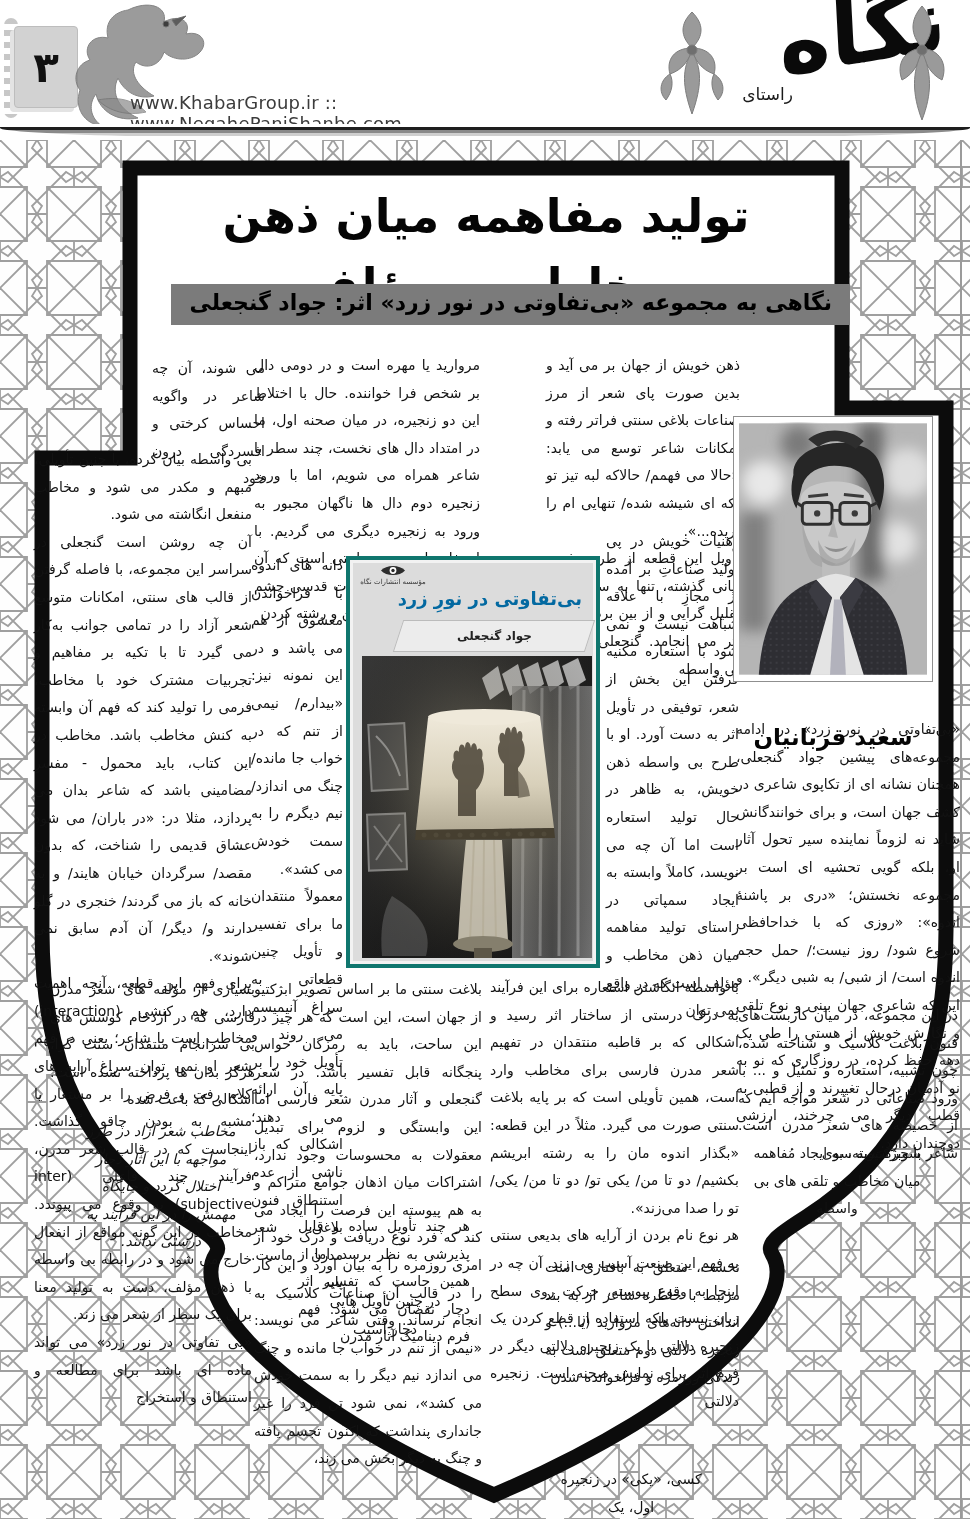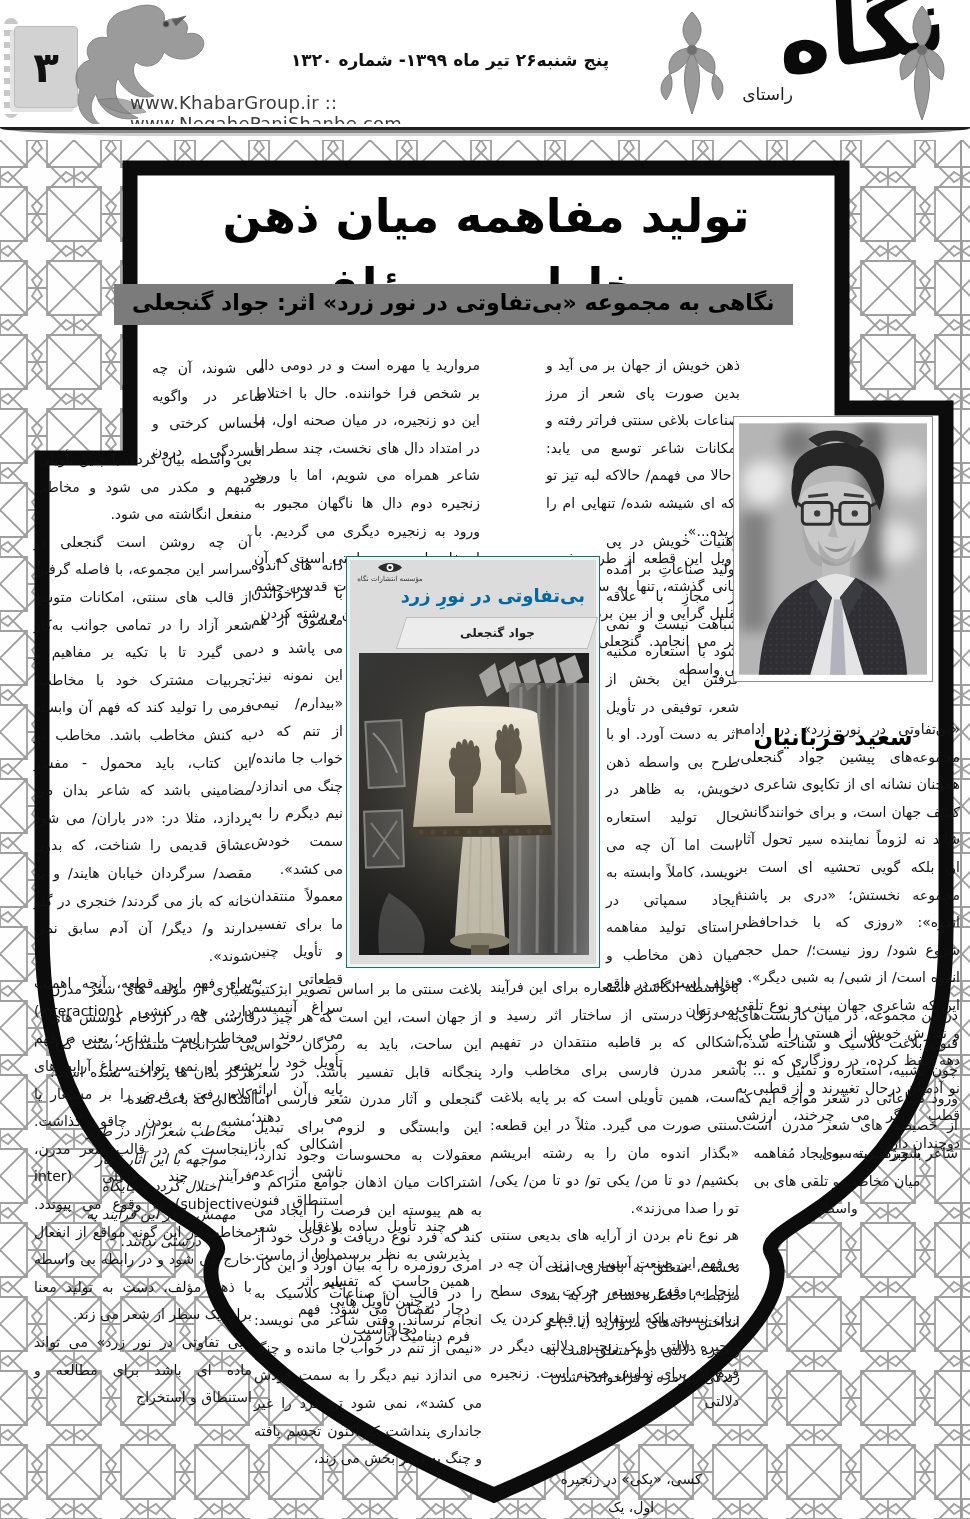--- a/index.html
+++ b/index.html
@@ -41,21 +41,21 @@
   .pattern-field{left:0;top:140px;width:970px;height:1379px;z-index:1;}
   .edge-line{left:960px;top:140px;width:2px;height:1379px;background:#9a9a9a;z-index:2;}
 
   
   .shield{left:0;top:140px;width:970px;height:1379px;z-index:3;}
 
   
   .content{z-index:5;}
   .title{left:130px;top:182px;width:712px;text-align:center;direction:rtl;
     font-size:46px;font-weight:bold;color:#050505;line-height:1.5;}
-  .subtitle-wrap{left:114px;top:284px;width:712px;text-align:left;direction:rtl;}
+  .subtitle-wrap{left:138px;top:284px;width:712px;text-align:right;direction:rtl;}
   .subtitle{display:inline-block;background:#7b7b7b;color:#000;
     font-size:22px;font-weight:bold;padding:5px 18px 7px;line-height:1.3;}
 
   .tcol{direction:rtl;text-align:justify;font-size:14px;line-height:27.6px;
     color:#121212;white-space:pre-line;}
   .tcol.center{text-align:center;}
 
   .b-r-top   {left:546px;top:352px;width:194px;height:180px;}
   .b-r-narrow{left:606px;top:528px;width:133px;height:450px;}
   .b-r-wide  {left:490px;top:974px;width:249px;height:282px;}
@@ -79,21 +79,21 @@
 
   
   .photo{left:733px;top:416px;width:200px;height:266px;background:#fff;
     border:1px solid #8f8f8f;box-sizing:border-box;padding:5px;}
   .photo svg{display:block;width:100%;height:100%;}
   .photo-caption{left:733px;top:684px;width:200px;text-align:center;direction:rtl;
     font-size:23px;font-weight:bold;color:#050505;margin-top:40px;}
 
   
   .cover{left:346px;top:556px;width:254px;height:412px;background:#dcdcdc;
-    border:1px solid #0f766e;box-sizing:border-box;box-shadow:0 0 0 3px #f2f2f2 inset;}
+    border:4px solid #0f766e;box-sizing:border-box;box-shadow:0 0 0 3px #f2f2f2 inset;}
   .cover-publisher{position:absolute;left:8px;top:4px;width:70px;direction:rtl;
     text-align:center;font-size:7px;color:#333;}
   .cover-eye{display:block;margin:0 auto 1px;}
   .cover-title{position:absolute;right:14px;top:28px;width:226px;direction:rtl;
     text-align:right;font-size:18px;font-weight:bold;color:#0369a1;}
   .cover-band{position:absolute;right:6px;top:60px;width:190px;height:30px;
     background:#ececec;border:1px solid #bbb;transform:skewX(-18deg);
     display:flex;align-items:center;justify-content:center;}
   .cover-band span{transform:skewX(18deg);font-size:12px;font-weight:bold;color:#222;direction:rtl;}
   .cover-photo{position:absolute;left:12px;top:96px;width:230px;height:302px;}
@@ -151,21 +151,20 @@
                C 120 62, 104 60, 96 52 C 92 66, 78 70, 68 62 C 60 74, 72 88, 86 96
                C 70 100, 56 92, 50 78 C 42 94, 52 110, 70 118 C 50 122, 32 112, 28 94
                C 20 104, 22 118, 34 126 C 16 124, 6 108, 12 90 C 4 80, 8 64, 22 60
                C 14 48, 24 34, 40 38 C 36 22, 46 12, 60 10 Z" opacity=".85"></path>
       <circle cx="98" cy="24" r="3" fill="#3d3d3d"></circle>
       <path d="M104 20 L 118 16 L 108 26 Z" fill="#5c5c5c"></path>
       <path d="M30 100 C 50 96, 66 100, 78 112 C 60 116, 42 112, 30 100 Z" opacity=".7"></path>
     </g>
   </svg>
 
-  <div class="abs dateline">پنج شنبه۲۶ تیر ماه ۱۳۹۹- شماره ۱۳۲۰</div>
   <div class="abs urls">www.KhabarGroup.ir ::  www.NegahePanjShanbe.com</div>
 
   <svg class="abs ornaments" viewBox="0 0 120 110" xmlns="http://www.w3.org/2000/svg">
     <g fill="#9a9a9a" stroke="#7d7d7d" stroke-width="1">
       <path d="M60 4 C 72 16, 72 28, 60 40 C 48 28, 48 16, 60 4 Z"></path>
       <path d="M60 40 C 78 40, 86 52, 82 66 C 70 62, 62 52, 60 40 Z"></path>
       <path d="M60 40 C 42 40, 34 52, 38 66 C 50 62, 58 52, 60 40 Z"></path>
       <path d="M60 44 C 70 60, 70 78, 60 106 C 50 78, 50 60, 60 44 Z"></path>
       <circle cx="60" cy="42" r="5" fill="#6f6f6f"></circle>
       <path d="M82 66 C 92 72, 94 84, 86 92 C 80 84, 78 74, 82 66 Z"></path>

